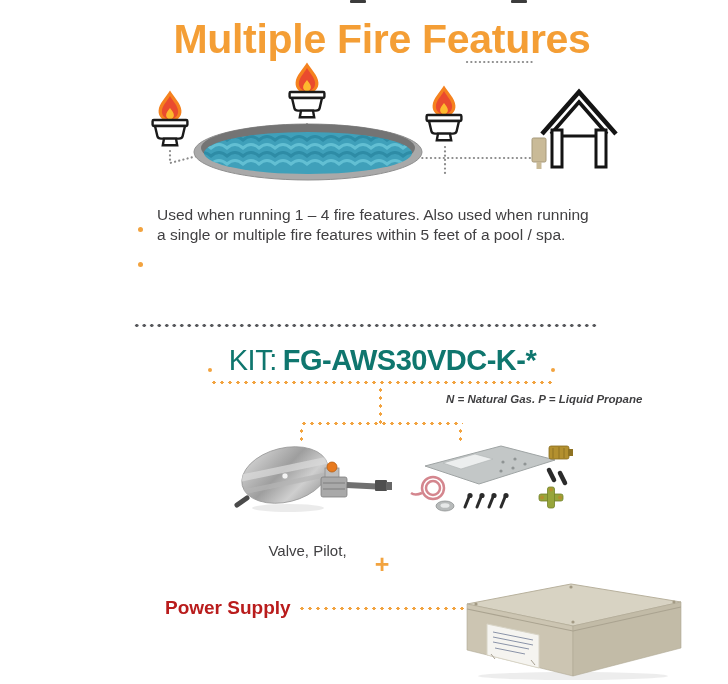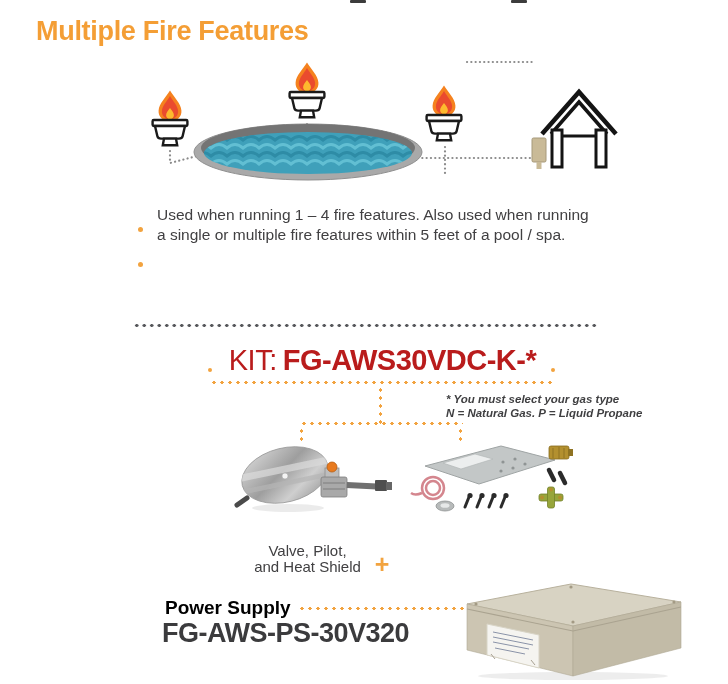--- a/index.html
+++ b/index.html
@@ -8,55 +8,55 @@
     --ink:#414042;
     --icon-black:#1A1A1A;
   }
   html,body{margin:0;padding:0;}
   body{background:#ffffff;font-family:"Liberation Sans", sans-serif;}
   .page{position:relative;width:728px;height:684px;background:#ffffff;overflow:hidden;}
 
   .top-mark{position:absolute;top:0;height:3px;background:#3c3c3c;border-radius:1px;}
 
   .title{position:absolute;top:16px;left:0;width:728px;padding-left:36px;box-sizing:border-box;
-    text-align:left;font-size:27px;font-weight:700;letter-spacing:-0.3px;color:var(--title-orange);margin:0;}
+    text-align:center;font-size:41px;font-weight:700;letter-spacing:-0.3px;color:var(--title-orange);margin:0;}
 
   .illustration{position:absolute;left:105px;top:60px;width:560px;height:138px;}
 
   .bullets{position:absolute;left:138px;top:205px;width:490px;margin:0;padding:0;list-style:none;}
   .bullets li{display:flex;align-items:center;margin-bottom:9px;}
   .bullet-dot{flex:0 0 auto;width:5px;height:5px;border-radius:50%;background:var(--orange);margin:8px 14px 0 0;}
   .bullet-text{font-size:15.5px;line-height:20px;color:var(--ink);white-space:pre-line;}
 
   .divider{position:absolute;left:133px;top:323px;width:465px;height:5px;
     background-image:radial-gradient(circle,#55565A 1.5px,transparent 1.8px);
     background-size:7.5px 5px;background-repeat:repeat-x;background-position:left center;}
 
-  .kit-heading{position:absolute;left:160px;top:344px;width:445px;text-align:center;color:#b91c1c;white-space:nowrap;}
+  .kit-heading{position:absolute;left:160px;top:344px;width:445px;text-align:center;color:#0f766e;white-space:nowrap;}
   .kit-label{font-size:29px;font-weight:400;letter-spacing:-0.5px;}
   .kit-model{font-size:29px;font-weight:700;letter-spacing:-0.5px;margin-left:6px;}
 
   .odots-h{position:absolute;height:5px;
     background-image:radial-gradient(circle,var(--orange) 1.5px,transparent 1.8px);
     background-size:8px 5px;background-repeat:repeat-x;background-position:left center;}
   .odots-v{position:absolute;width:5px;
     background-image:radial-gradient(circle,var(--orange) 1.5px,transparent 1.8px);
     background-size:5px 8px;background-repeat:repeat-y;background-position:center top;}
   .odot{position:absolute;width:4px;height:4px;border-radius:50%;background:var(--orange);}
 
   .gas-note{position:absolute;left:446px;top:392px;font-size:11.5px;font-style:italic;font-weight:700;
     line-height:14px;color:#3f3f41;}
 
   .product-svg{position:absolute;}
   .component-label{position:absolute;text-align:center;font-size:15px;line-height:16px;color:var(--ink);}
 
   .plus{position:absolute;left:366px;top:550px;width:32px;text-align:center;
     font-size:25px;font-weight:700;color:var(--orange);}
 
-  .ps-label{position:absolute;left:165px;top:597px;font-size:19px;font-weight:700;color:#000000;}
+  .ps-label{position:absolute;left:165px;top:597px;font-size:19px;font-weight:700;color:#b91c1c;}
   .ps-model{position:absolute;left:162px;top:618px;font-size:27px;font-weight:700;letter-spacing:-0.5px;color:#3B3B3D;}
 </style>
 </head>
 <body>
 
 <div class="page">
 
   <div class="top-mark" style="left:350px;width:16px;"></div>
   <div class="top-mark" style="left:511px;width:16px;"></div>
 
@@ -136,21 +136,20 @@
 
   <div class="odot" style="left:208px;top:368px;"></div>
   <div class="odot" style="left:551px;top:368px;"></div>
   <div class="odots-h" style="left:210px;top:380px;width:346px;"></div>
   <div class="odots-v" style="left:378px;top:386px;height:38px;"></div>
   <div class="odots-h" style="left:300px;top:421px;width:163px;"></div>
   <div class="odots-v" style="left:299px;top:427px;height:16px;"></div>
   <div class="odots-v" style="left:458px;top:427px;height:16px;"></div>
 
   <div class="gas-note">
-    <div>* You must select your gas type</div>
     <div>N = Natural Gas. P = Liquid Propane</div>
   </div>
 
   <svg class="product-svg" style="left:233px;top:437px;width:160px;height:78px;" viewBox="0 0 160 78">
     <defs>
       <linearGradient id="dg" x1="0" y1="0" x2="1" y2="1">
         <stop offset="0" stop-color="#E0E0E0"></stop>
           <stop offset="0.45" stop-color="#9E9E9E"></stop>
         <stop offset="0.7" stop-color="#CFCFCF"></stop>
           <stop offset="1" stop-color="#8E8E8E"></stop>
@@ -224,28 +223,26 @@
       <rect x="136" y="60" width="24" height="7" rx="2" fill="#97A53B" stroke="#74822A" stroke-width="0.8"></rect>
       <rect x="144.5" y="53" width="7" height="21" rx="2" fill="#97A53B" stroke="#74822A" stroke-width="0.8"></rect>
       <circle cx="139" cy="63.5" r="2" fill="#B3902F"></circle>
         <circle cx="157" cy="63.5" r="2" fill="#B3902F"></circle>
       <circle cx="148" cy="55.5" r="2" fill="#B3902F"></circle>
     </g>
   </svg>
 
   <div class="component-label" style="left:225px;top:511px;width:165px;margin-top:32px;">
     <div>Valve, Pilot,</div>
-    <div>and Heat Shield</div>
   </div>
 
   <div class="plus">+</div>
 
   <div class="ps-label">Power Supply</div>
   <div class="odots-h" style="left:298px;top:606px;width:167px;"></div>
-  <div class="ps-model">FG-AWS-PS-30V320</div>
 
   <svg class="product-svg" style="left:453px;top:574px;width:240px;height:108px;" viewBox="0 0 240 108">
     <ellipse cx="120" cy="102" rx="95" ry="4" fill="#000000" opacity="0.07"></ellipse>
     <g>
       <polygon points="14,30 118,10 228,28 120,52" fill="#D8D3C3" stroke="#B8B19D" stroke-width="1"></polygon>
       <polygon points="14,30 120,52 120,102 14,76" fill="#CCC5B2" stroke="#B0A995" stroke-width="0.6"></polygon>
       <polygon points="120,52 228,28 228,74 120,102" fill="#C2BBA7" stroke="#B0A995" stroke-width="0.6"></polygon>
       <path d="M14,35 L120,57 L228,33" fill="none" stroke="#AAA390" stroke-width="1.2"></path>
       <circle cx="118" cy="13" r="1.6" fill="#A39A84"></circle>
         <circle cx="23" cy="30" r="1.6" fill="#A39A84"></circle>

